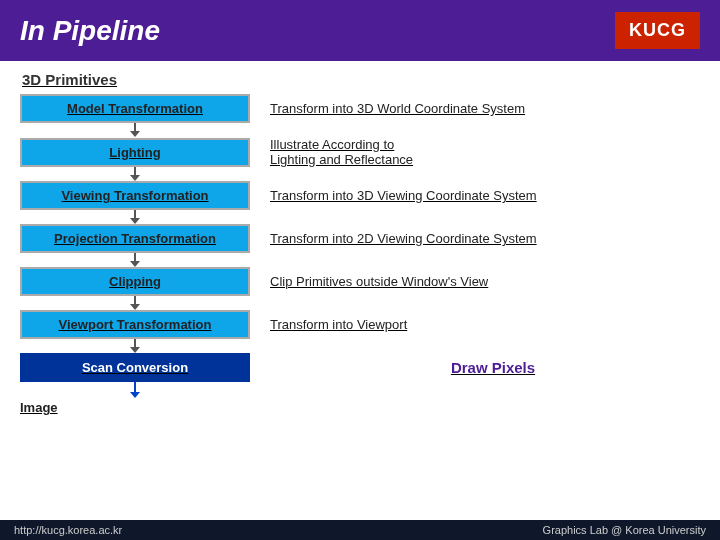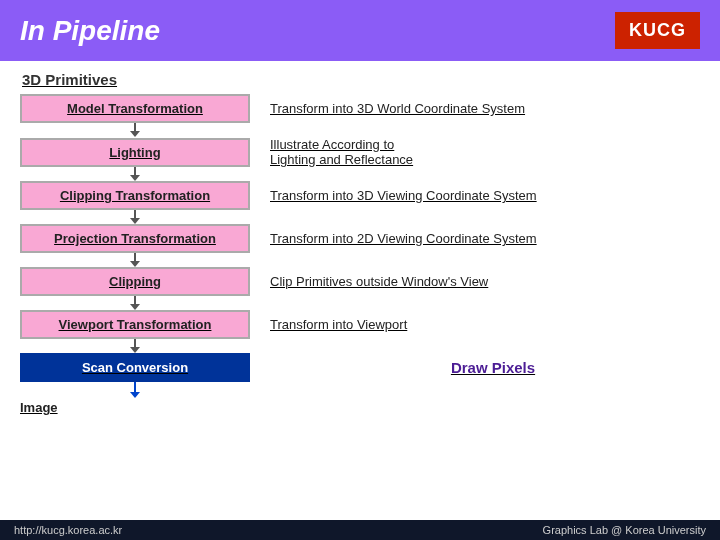--- a/index.html
+++ b/index.html
@@ -7,21 +7,21 @@
       width: 720px;
       height: 540px;
       background: #ffffff;
       font-family: Arial, sans-serif;
       overflow: hidden;
       position: relative;
     }
 
     
     #header {
-      background: #8b5cf6;
+      background: #4c1d95;
       padding: 12px 20px;
       display: flex;
       justify-content: space-between;
       align-items: center;
     }
     #header .title {
       color: #ffffff;
       font-size: 28px;
       font-style: italic;
       font-weight: bold;
@@ -63,21 +63,21 @@
       display: flex;
       align-items: center;
       width: 100%;
       margin-bottom: 0;
     }
 
     .pipeline-box {
       width: 230px;
       min-width: 230px;
       border: 2px solid #aaa;
-      background: #f9a8d4;
+      background: #0ea5e9;
       text-align: center;
       padding: 5px 8px;
       font-size: 13px;
       font-weight: bold;
       color: #222;
       position: relative;
     }
 
     .pipeline-box.highlight {
       background: #003399;
@@ -166,21 +166,21 @@
       </div>
       <div class="pipeline-row">
         <div class="pipeline-box">Lighting</div>
         <div class="pipeline-desc">Illustrate According to<br>Lighting and Reflectance</div>
       </div>
       <div class="arrow-wrap" style="width: 230px; display: flex; flex-direction: column; align-items: center; height: 14px;">
         <div style="width: 2px; height: 8px; background: rgb(85, 85, 85);"></div>
         <div style="width: 0px; height: 0px; border-left: 5px solid transparent; border-right: 5px solid transparent; border-top: 6px solid rgb(85, 85, 85);"></div>
       </div>
       <div class="pipeline-row">
-        <div class="pipeline-box">Clipping Transformation</div>
+        <div class="pipeline-box">Viewing Transformation</div>
         <div class="pipeline-desc">Transform into 3D Viewing Coordinate System</div>
       </div>
       <div class="arrow-wrap" style="width: 230px; display: flex; flex-direction: column; align-items: center; height: 14px;">
         <div style="width: 2px; height: 8px; background: rgb(85, 85, 85);"></div>
         <div style="width: 0px; height: 0px; border-left: 5px solid transparent; border-right: 5px solid transparent; border-top: 6px solid rgb(85, 85, 85);"></div>
       </div>
       <div class="pipeline-row">
         <div class="pipeline-box">Projection Transformation</div>
         <div class="pipeline-desc">Transform into 2D Viewing Coordinate System</div>
       </div>

